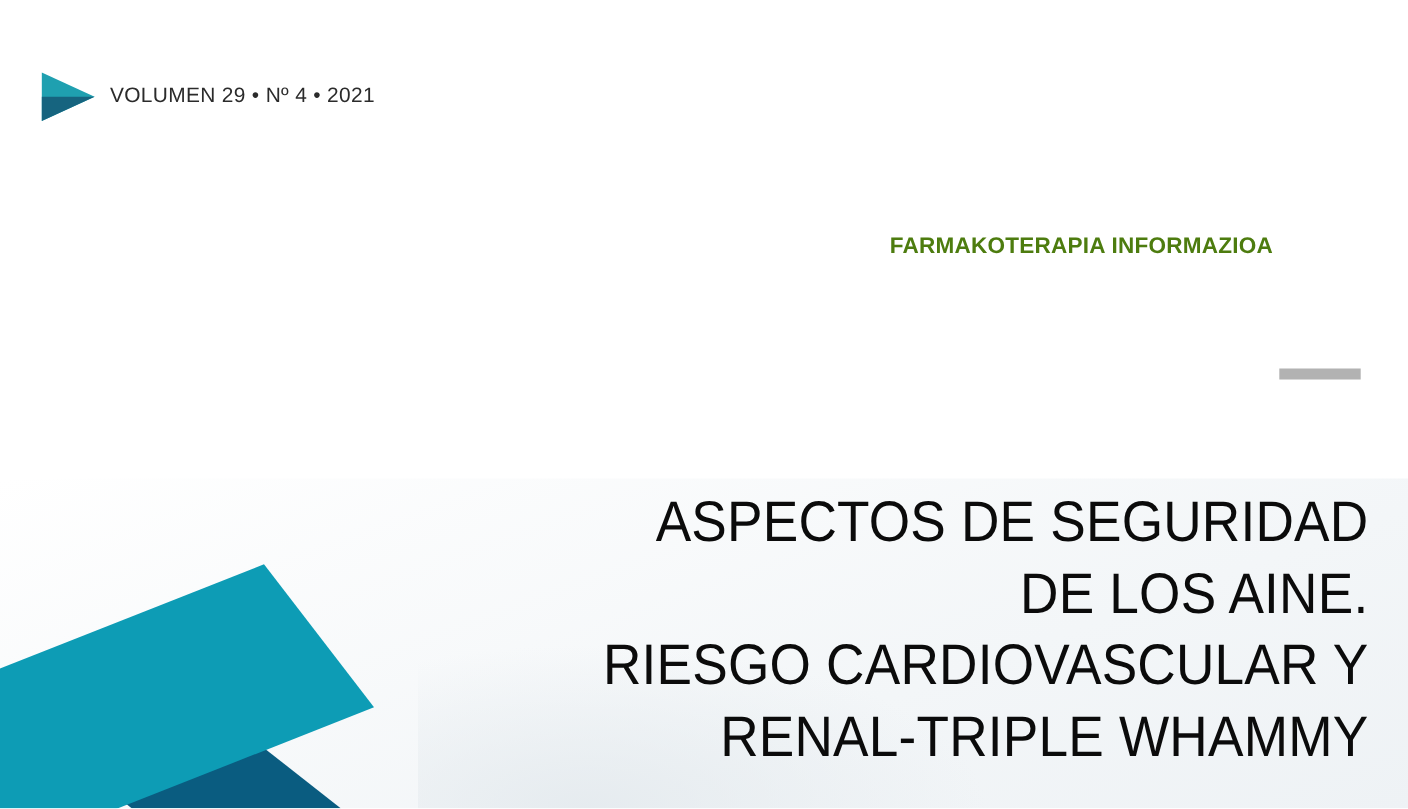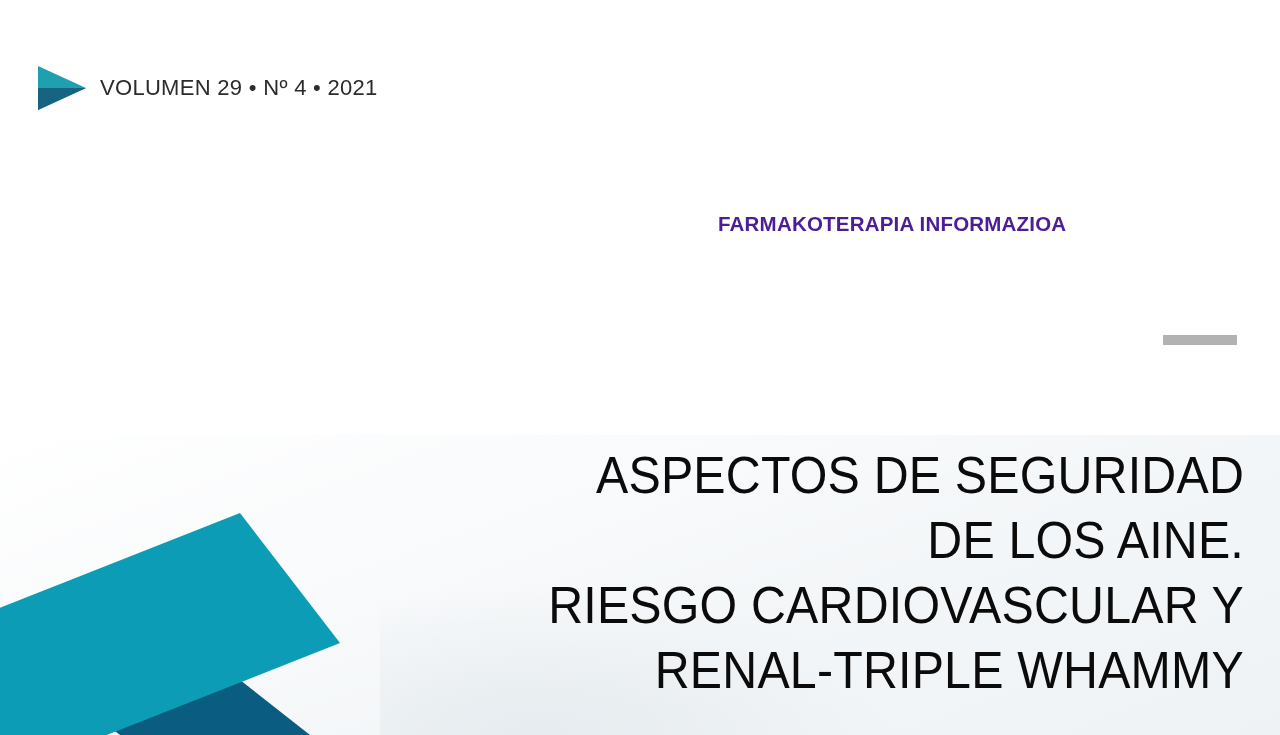--- a/index.html
+++ b/index.html
@@ -48,21 +48,21 @@
   }
   .vol-triangle {
     width: 58px;
     height: 48px;
     position: relative;
     flex: none;
   }
   .vol-triangle svg { display: block; }
   .volume-text {
     margin-left: 12px;
-    font-size: 22px;
+    font-size: 19px;
     letter-spacing: 0.3px;
     color: #2b2b2b;
     white-space: nowrap;
     font-family: "Liberation Sans", sans-serif;
   }
 
   
   .logo-block {
     position: absolute;
     left: 718px;
@@ -76,25 +76,25 @@
     top: 0;
     width: 530px;
     height: 200px;
   }
   .logo-mark svg { display: block; }
   .logo-sub1 {
     position: absolute;
     left: 0;
     top: 176px;
     width: 530px;
-    text-align: left;
+    text-align: center;
     font-size: 20.5px;
     font-weight: bold;
     letter-spacing: 0.2px;
-    color: #4c1d95;
+    color: #4d7c0f;
     font-family: "Liberation Sans", sans-serif;
   }
   .logo-sub2 {
     position: absolute;
     left: 0;
     top: 204px;
     width: 530px;
     text-align: right;
     font-size: 20.5px;
     font-weight: bold;

